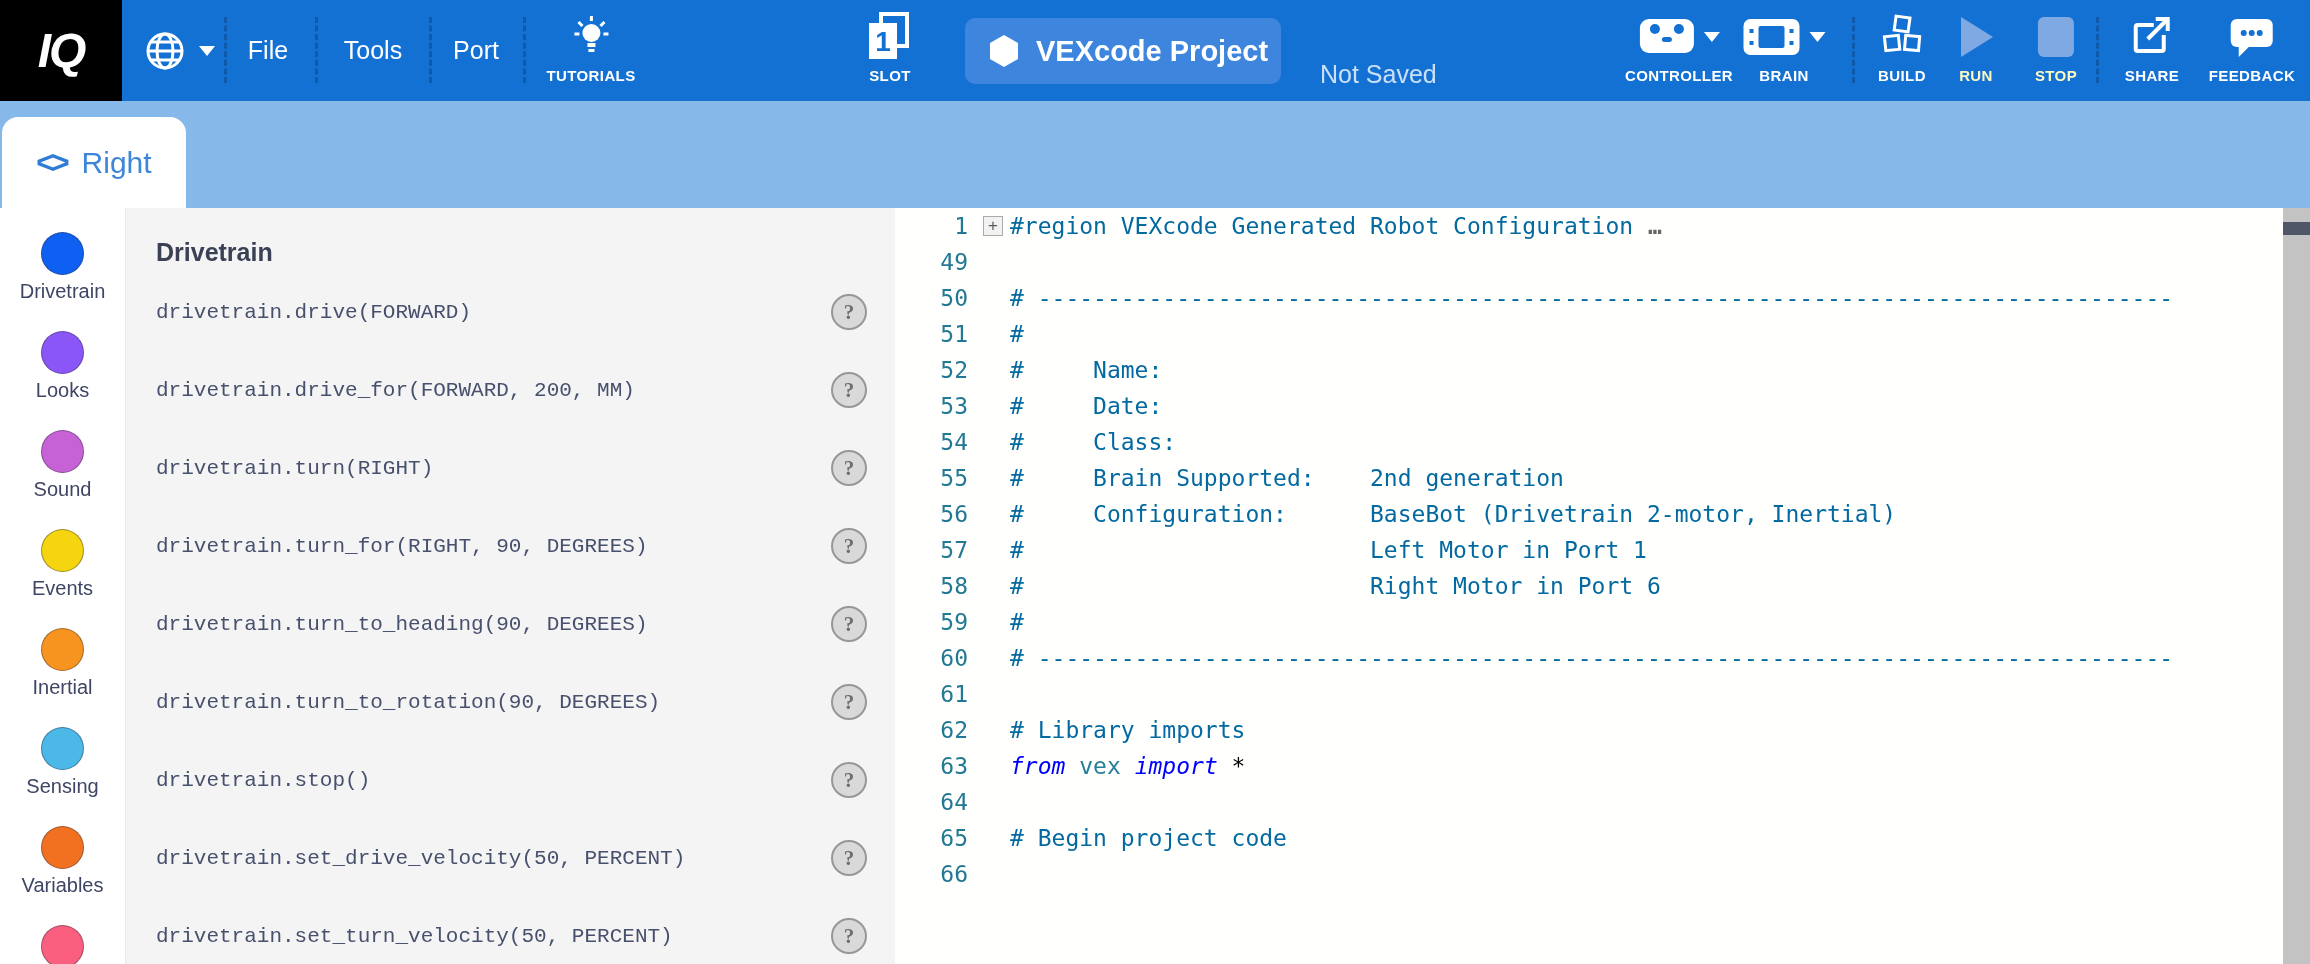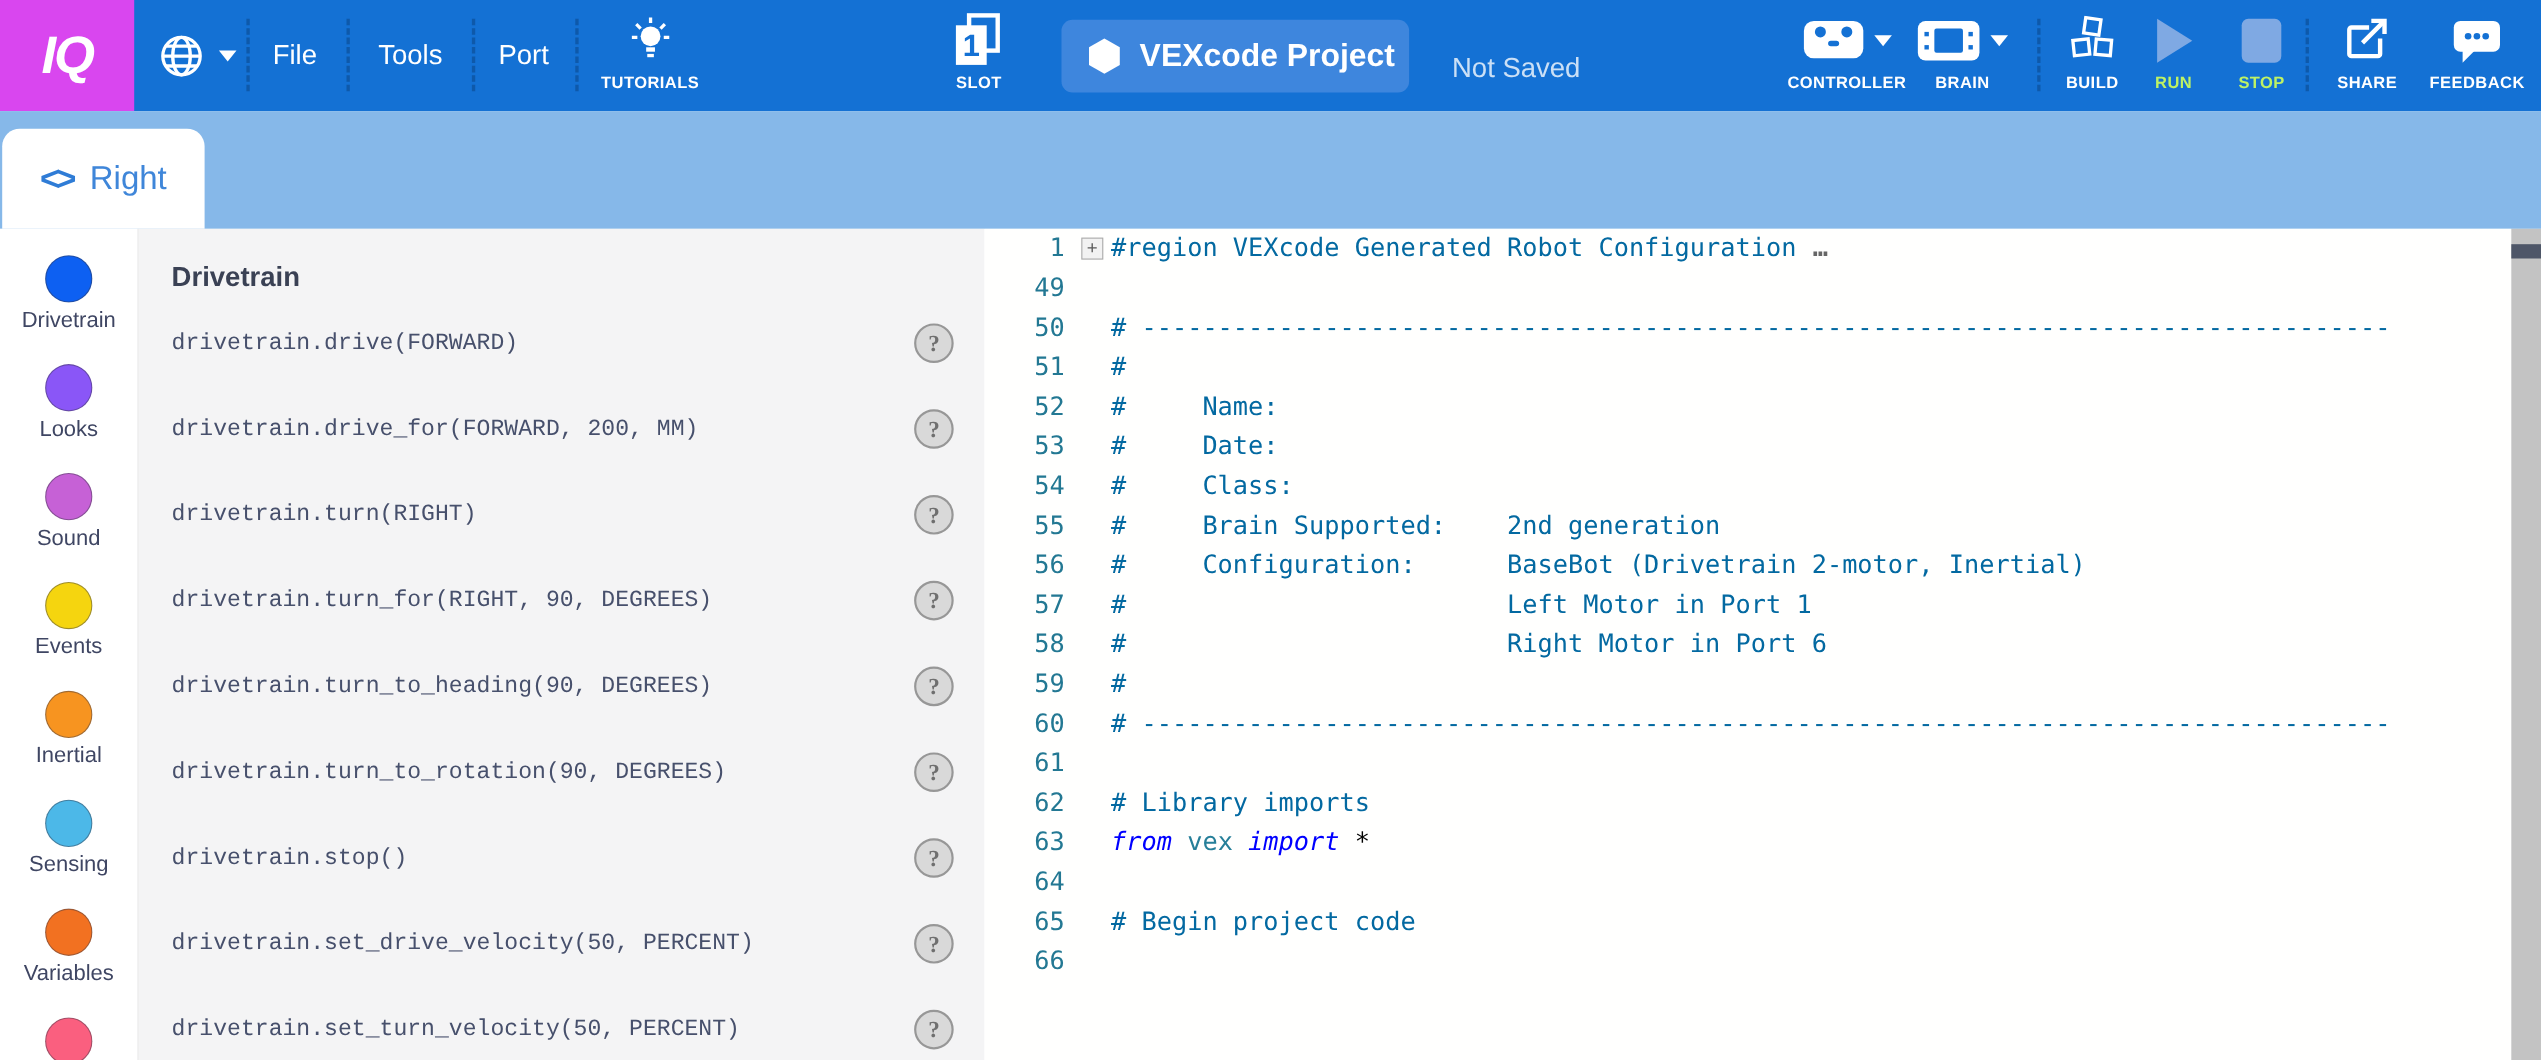--- a/index.html
+++ b/index.html
@@ -1,38 +1,38 @@
 <!DOCTYPE html>
 <html><head>
 <meta charset="utf-8">
 <style>
   html,body{margin:0;padding:0;width:2310px;height:964px;overflow:hidden;
     font-family:"Liberation Sans",sans-serif;background:#fff;}
   *{box-sizing:border-box;}
 
   
   .topbar{position:absolute;left:0;top:0;width:2310px;height:101px;background:#1471d4;}
-  .iq-box{position:absolute;left:0;top:0;width:122px;height:101px;background:#d946ef;
+  .iq-box{position:absolute;left:0;top:0;width:122px;height:101px;background:#000000;
     display:flex;align-items:center;justify-content:center;}
   .iq-logo{color:#fff;font-size:48px;font-weight:900;font-style:italic;letter-spacing:-2px;}
   .menu-item{position:absolute;top:0;height:101px;display:flex;align-items:center;
     color:#fff;font-size:25px;transform:translateX(-50%);padding:0 14px;cursor:pointer;}
   .vsep{position:absolute;top:17px;height:66px;border-left:3px dashed rgba(10,70,135,.55);}
   .tb-item{position:absolute;top:10px;transform:translateX(-50%);display:flex;
     flex-direction:column;align-items:center;cursor:pointer;}
   .tb-icon-row{height:54px;display:flex;align-items:center;gap:9px;}
   .tb-label{font-size:15px;font-weight:700;color:#fff;letter-spacing:.4px;margin-top:3px;white-space:nowrap;}
-  .tb-label.disabled{color:#bef264;}
+  .tb-label.disabled{color:#fef9c3;}
   .caret{width:0;height:0;border-left:8px solid transparent;border-right:8px solid transparent;
     border-top:10px solid #fff;}
   .globe-block{position:absolute;left:143px;top:0;height:101px;display:flex;align-items:center;gap:12px;cursor:pointer;}
   .project-btn{position:absolute;left:965px;top:18px;width:316px;height:66px;border-radius:10px;
     background:#3e86dd;display:flex;align-items:center;gap:17px;padding-left:24px;cursor:pointer;}
   .project-name{color:#fff;font-size:29px;font-weight:600;}
-  .save-status{position:absolute;left:1320px;top:0;height:124px;display:flex;align-items:center;
+  .save-status{position:absolute;left:1320px;top:12px;height:124px;display:flex;align-items:center;
     color:rgba(255,255,255,.78);font-size:25px;}
 
   
   .tabrow{position:absolute;left:0;top:101px;width:2310px;height:107px;background:#86b8e9;}
   .code-tab{position:absolute;left:2px;top:16px;width:184px;height:91px;background:#fff;
     border-radius:16px 16px 0 0;display:flex;align-items:center;justify-content:center;gap:15px;cursor:pointer;}
   .code-tab-icon{color:#2f7cd6;font-weight:800;font-size:31px;letter-spacing:-3px;}
   .code-tab-label{color:#3f86d9;font-size:30px;}
   .trbtn{position:absolute;top:124px;width:58px;height:58px;background:#fff;border-radius:12px;
     display:flex;align-items:center;justify-content:center;cursor:pointer;}

